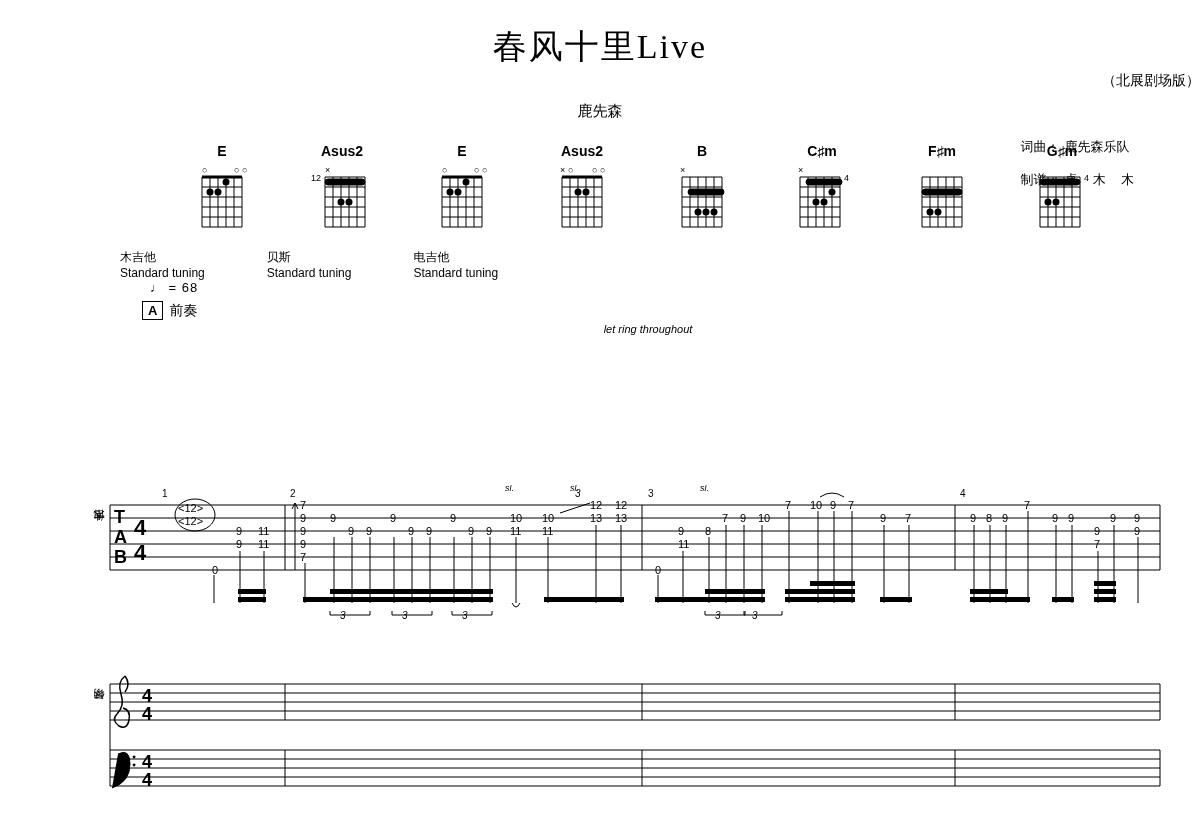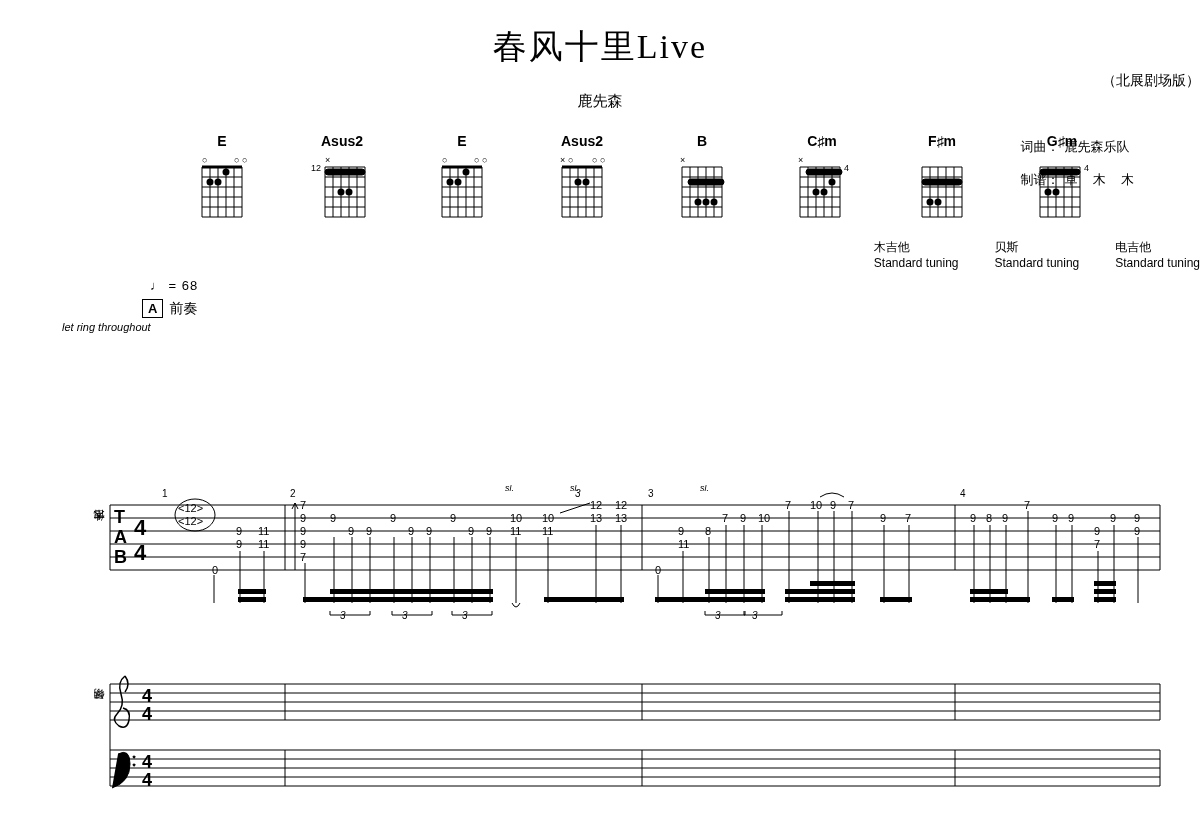--- a/index.html
+++ b/index.html
@@ -8,39 +8,39 @@
     font-family: "SimSun", "Microsoft YaHei", serif;
     background: #fff;
     color: #000;
     width: 1200px;
     height: 832px;
     position: relative;
     overflow: hidden;
   }
   .title { text-align: center; font-size: 34px; font-weight: 400; margin-top: 24px; letter-spacing: 2px; }
   .subtitle { text-align: right; font-size: 14px; margin-top: 2px; }
-  .artist { text-align: center; font-size: 15px; margin-top: 2px; font-family: Liberation Serif, serif; }
+  .artist { text-align: center; font-size: 15px; margin-top: 12px; font-family: Liberation Serif, serif; }
   .credits { position: absolute; right: 60px; top: 125px; font-size: 13px; text-align: left; line-height: 1.6; }
   .credits .row { display: flex; margin-top: 12px; }
   .credits .label { width: 44px; }
   .credits .val { letter-spacing: 6px; }
 
   .chord-row { display: flex; gap: 56px; margin-left: 190px; margin-top: 22px; }
   .chord { display: flex; flex-direction: column; align-items: center; width: 64px; }
   .chord-name { font-size: 14px; margin-bottom: 4px; font-family: Arial, sans-serif; font-weight: bold; }
   .chord svg { display: block; }
 
-  .tunings { display: flex; gap: 36px; margin-left: 120px; margin-top: 20px; font-size: 12px; justify-content: flex-end; }
+  .tunings { display: flex; gap: 62px; margin-left: 120px; margin-top: 20px; font-size: 12px; }
   .tuning .cn { font-size: 12px; }
   .tuning .en { font-family: Liberation Sans, sans-serif; }
 
-  .tempo { margin-left: 150px; margin-top: 8px; font-family: Arial, sans-serif; font-size: 13px; letter-spacing: 1px; }
+  .tempo { margin-left: 150px; font-family: Arial, sans-serif; font-size: 13px; letter-spacing: 1px; }
   .section-label { margin-left: 142px; margin-top: 6px; display: flex; align-items: center; gap: 6px; font-size: 14px; }
   .section-label .box { border: 1px solid #000; padding: 1px 5px; font-family: Arial, sans-serif; font-size: 13px; font-weight: bold; }
-  .annotations { margin-left: 62px; margin-top: 2px; font-style: italic; font-family: Arial, sans-serif; font-size: 11px; line-height: 1.3; }
+  .annotations { margin-left: 96px; margin-top: 2px; font-style: italic; font-family: Arial, sans-serif; font-size: 11px; line-height: 1.3; text-align: center; }
 
   .tab-area { position: absolute; left: 0; top: 485px; width: 1200px; height: 180px; }
   .tab-area svg { display: block; }
 
   .piano-area { position: absolute; left: 0; top: 672px; width: 1200px; height: 150px; }
   .piano-area svg { display: block; }
 
   .inst-label { position: absolute; font-size: 11px; writing-mode: vertical-rl; transform: rotate(180deg); }
 
   text { font-family: Arial, sans-serif; }

